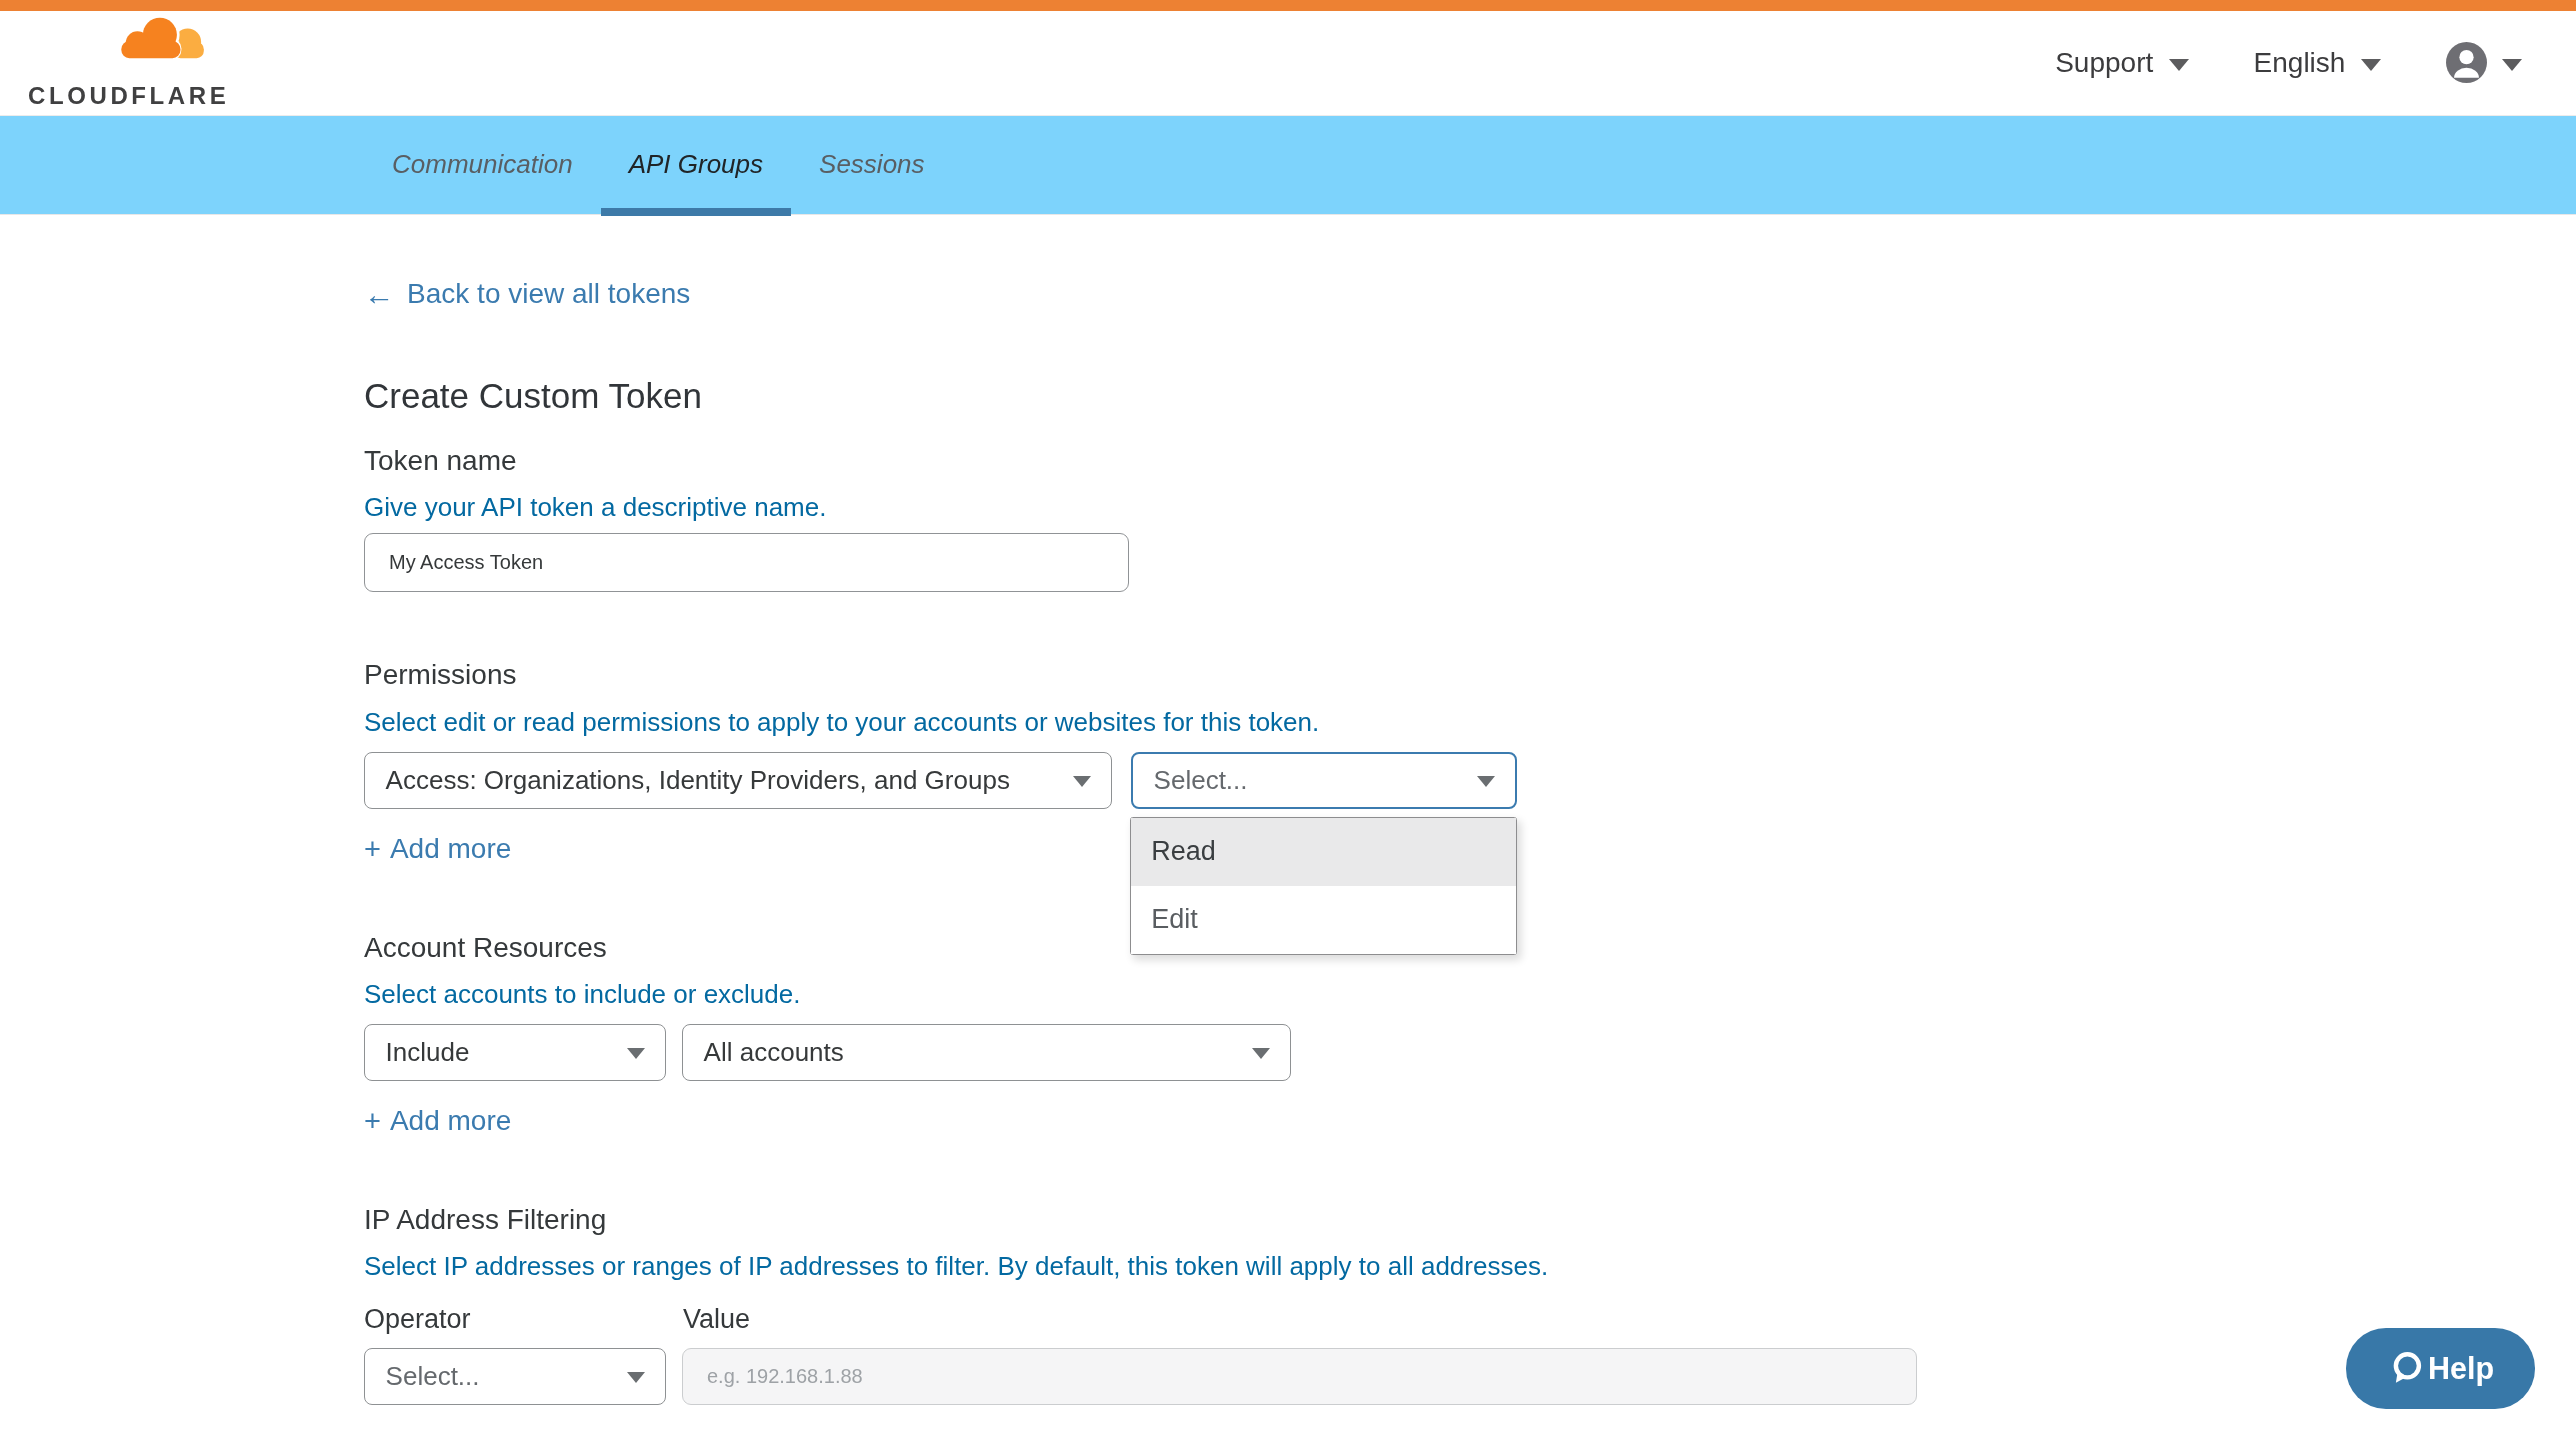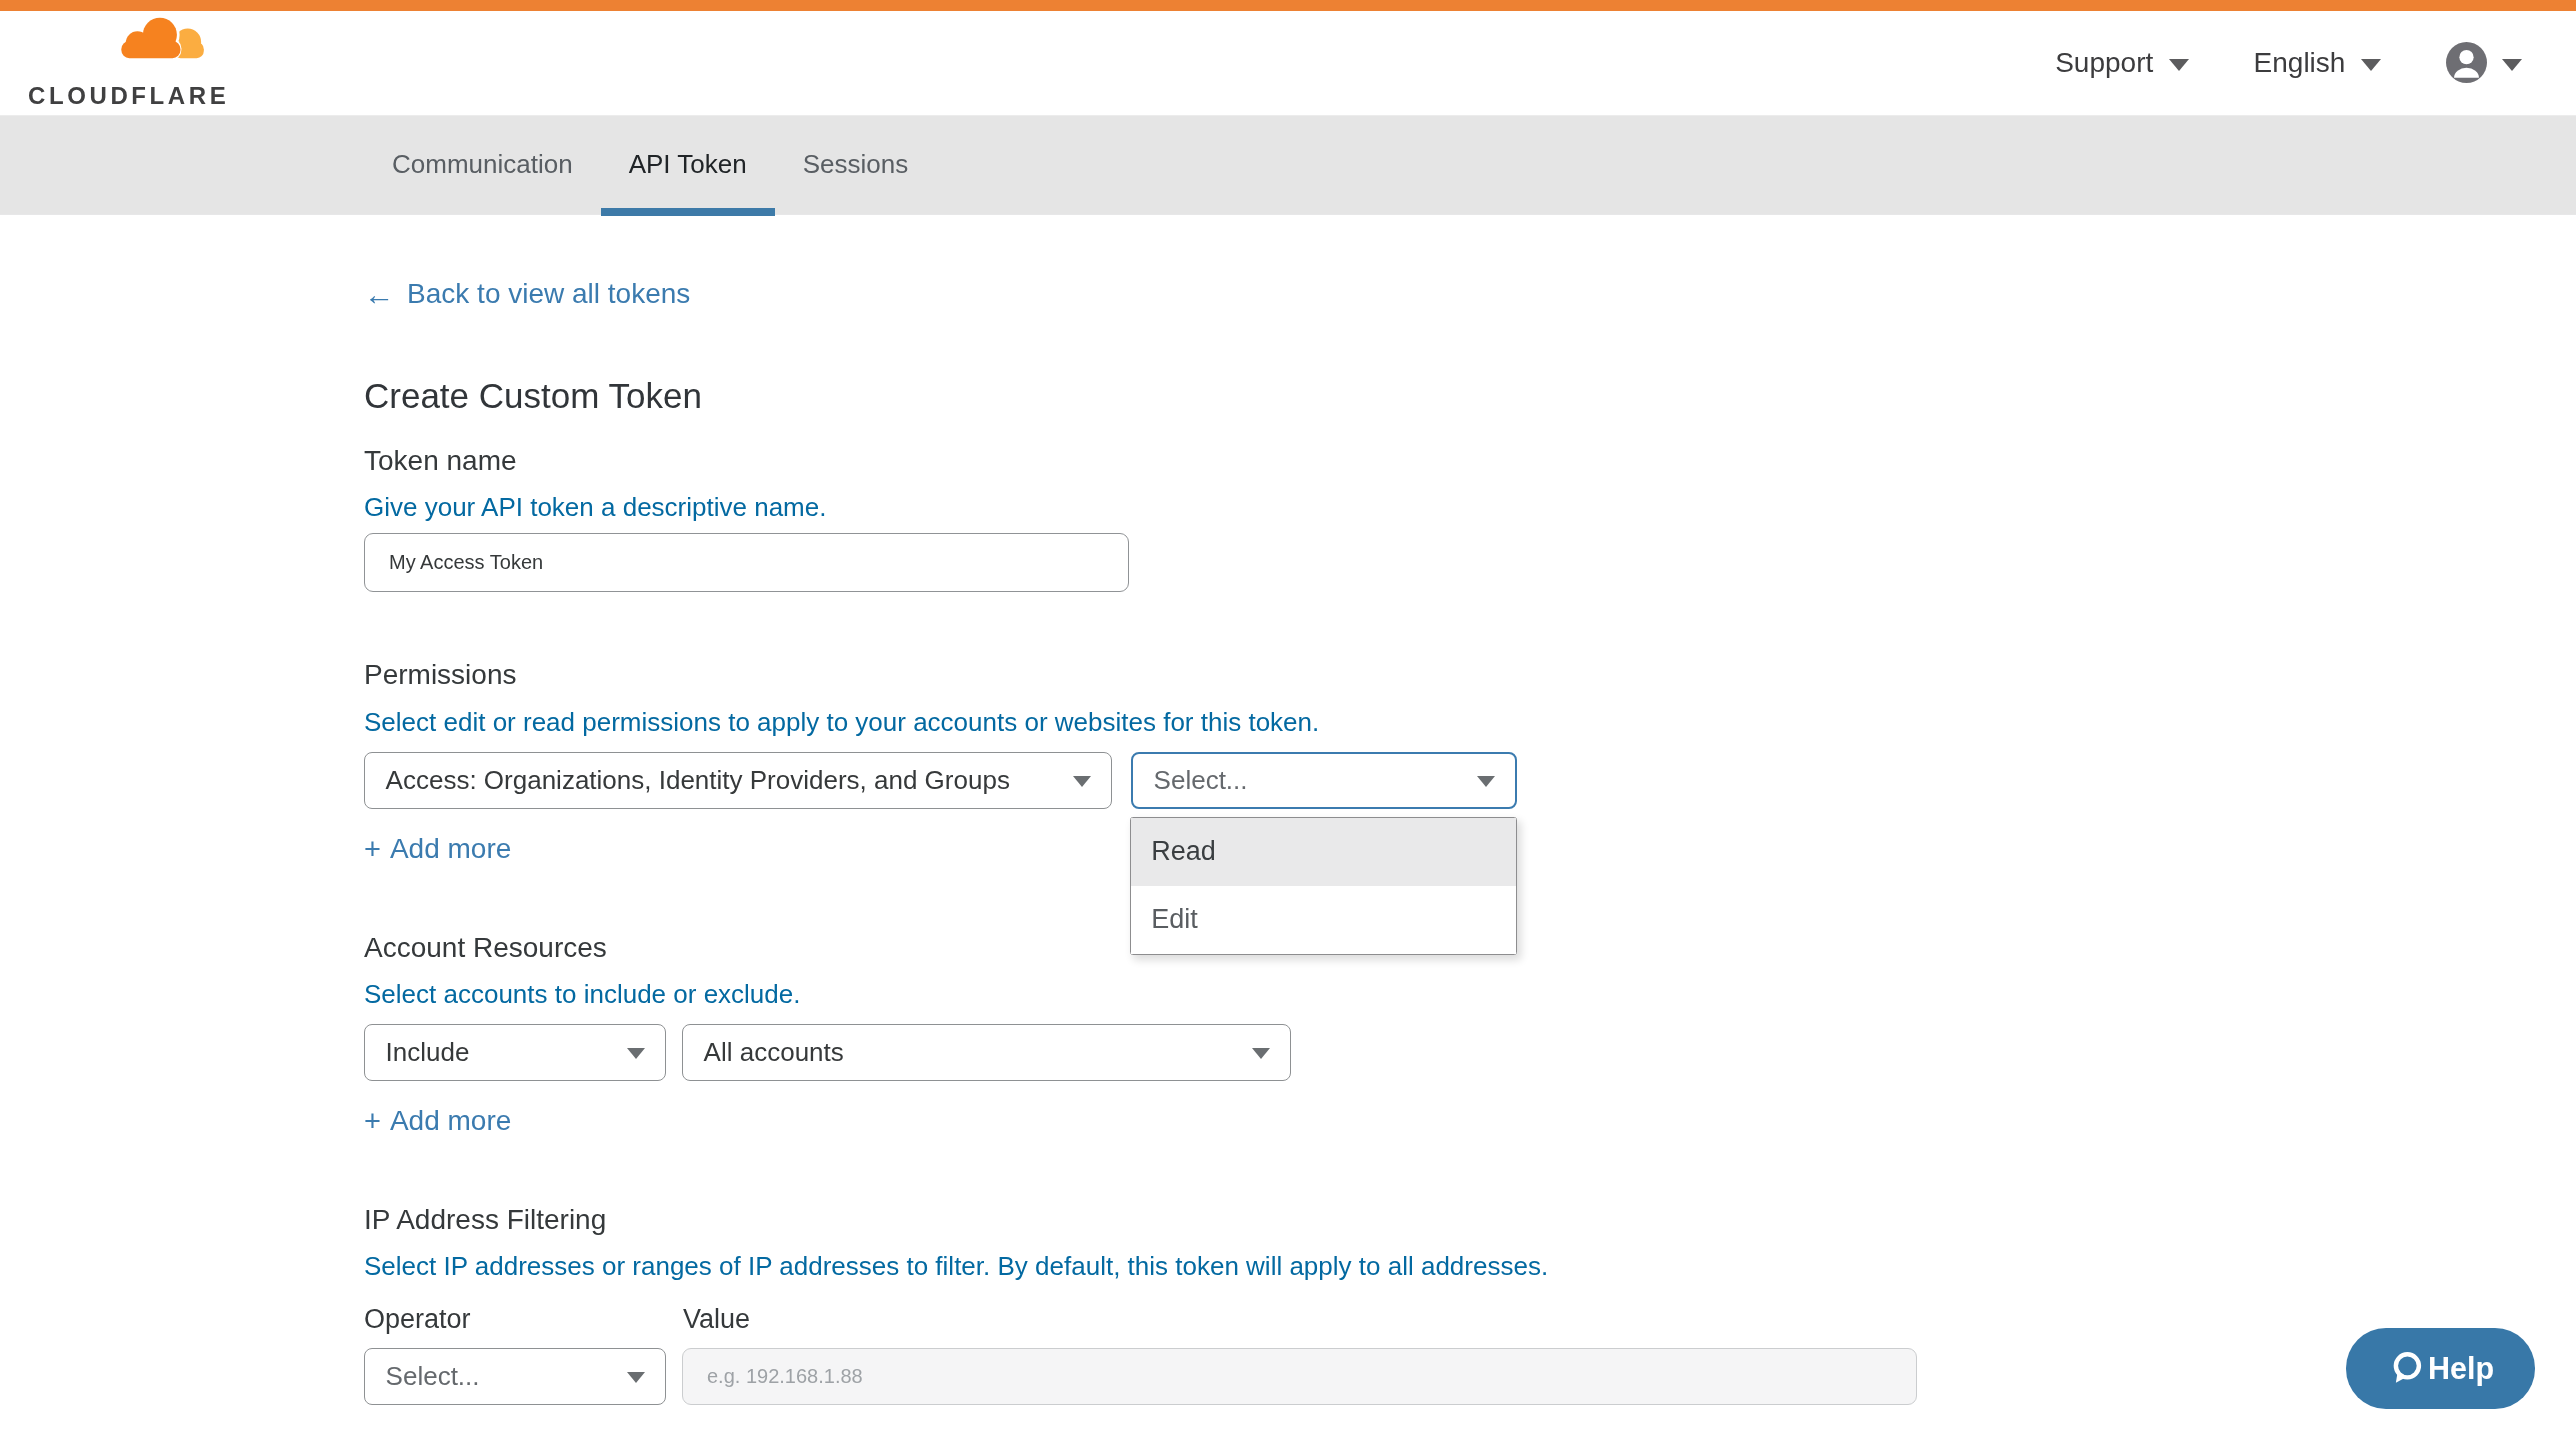--- a/index.html
+++ b/index.html
@@ -36,24 +36,25 @@
   }
   .menu-item { display: flex; align-items: center; gap: 15.3px; cursor: pointer; }
   .chev {
     width: 0; height: 0;
     border-left: 10px solid transparent; border-right: 10px solid transparent;
     border-top: 12.6px solid #5c5c5e; margin-top: 3.6px;
   }
 
   
   .tabbar {
-    height: 99px; background: #e5e5e5;
+    height: 99px; background: #7dd3fc;
     border-bottom: 1.8px solid #e7e7e8;
     display: flex; align-items: stretch;
     padding-left: 364px;
+    font-style: italic;
   }
   .tab {
     display: flex; align-items: center;
     padding: 0 28px; font-size: 26px; color: #595e63;
     position: relative; cursor: pointer; white-space: nowrap;
   }
   .tab.active { color: #202427; }
   .tab.active::after {
     content: ""; position: absolute; left: 0; right: 0; bottom: -1.8px;
     height: 8px; background: #3d7aa8;
@@ -198,21 +199,21 @@
       <span class="chev"></span>
     </div>
   </div>
 </div>
 
 <div class="tabbar">
   <div class="tab">
     <span>Communication</span>
   </div>
   <div class="tab active">
-    <span>API Token</span>
+    <span>API Groups</span>
   </div>
   <div class="tab">
     <span>Sessions</span>
   </div>
 </div>
 
 <div class="content">
 
   <a class="back-link">
     <span class="back-arrow">←</span>

